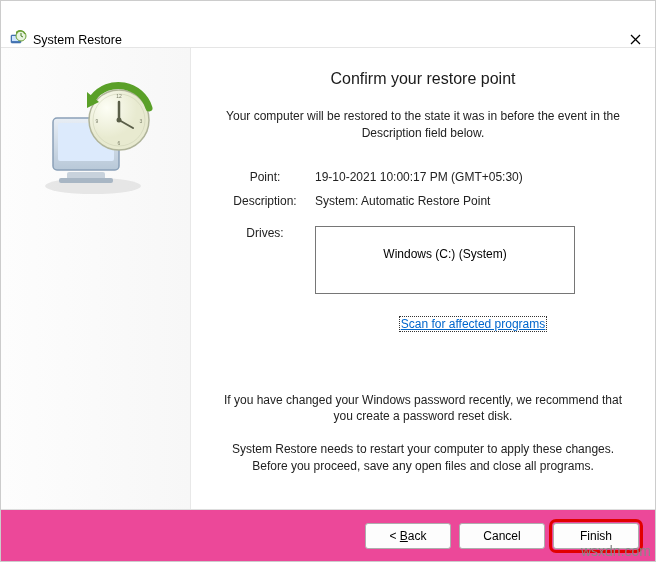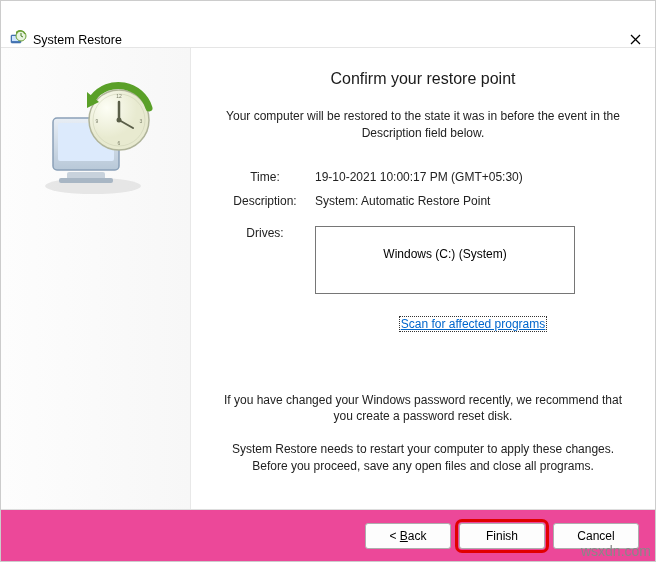--- a/index.html
+++ b/index.html
@@ -216,21 +216,21 @@
       <path d="M 62 20 A 32 32 0 0 1 118 30" stroke="#5aa028" stroke-width="7" fill="none" stroke-linecap="round"></path>
       <polygon points="56,14 68,24 56,30" fill="#5aa028"></polygon>
     </svg>
   </div>
 
   <div class="main">
     <div class="heading">Confirm your restore point</div>
     <div class="subtext">Your computer will be restored to the state it was in before the event in the Description field below.</div>
 
     <div class="field-row">
-      <div class="field-label">Time:</div>
+      <div class="field-label">Point:</div>
       <div class="field-value">19-10-2021 10:00:17 PM (GMT+05:30)</div>
     </div>
     <div class="field-row">
       <div class="field-label">Description:</div>
       <div class="field-value">System: Automatic Restore Point</div>
     </div>
 
     <div class="drives-row">
       <div class="field-label">Drives:</div>
       <div class="drives-box">
@@ -239,17 +239,17 @@
     </div>
     <a class="scan-link" href="#">Scan for affected programs</a>
 
     <div class="note">If you have changed your Windows password recently, we recommend that you create a password reset disk.</div>
     <div class="note2">System Restore needs to restart your computer to apply these changes. Before you proceed, save any open files and close all programs.</div>
   </div>
 </div>
 
 <div class="button-bar">
   <button class="win-btn"><span>&lt; </span><span class="underline">B</span><span>ack</span></button>
+  <button class="win-btn">Cancel</button>
   <button class="win-btn highlight-red">Finish</button>
-  <button class="win-btn">Cancel</button>
 </div>
 
 <div class="watermark">wsxdn.com</div>
 
 </body></html>

